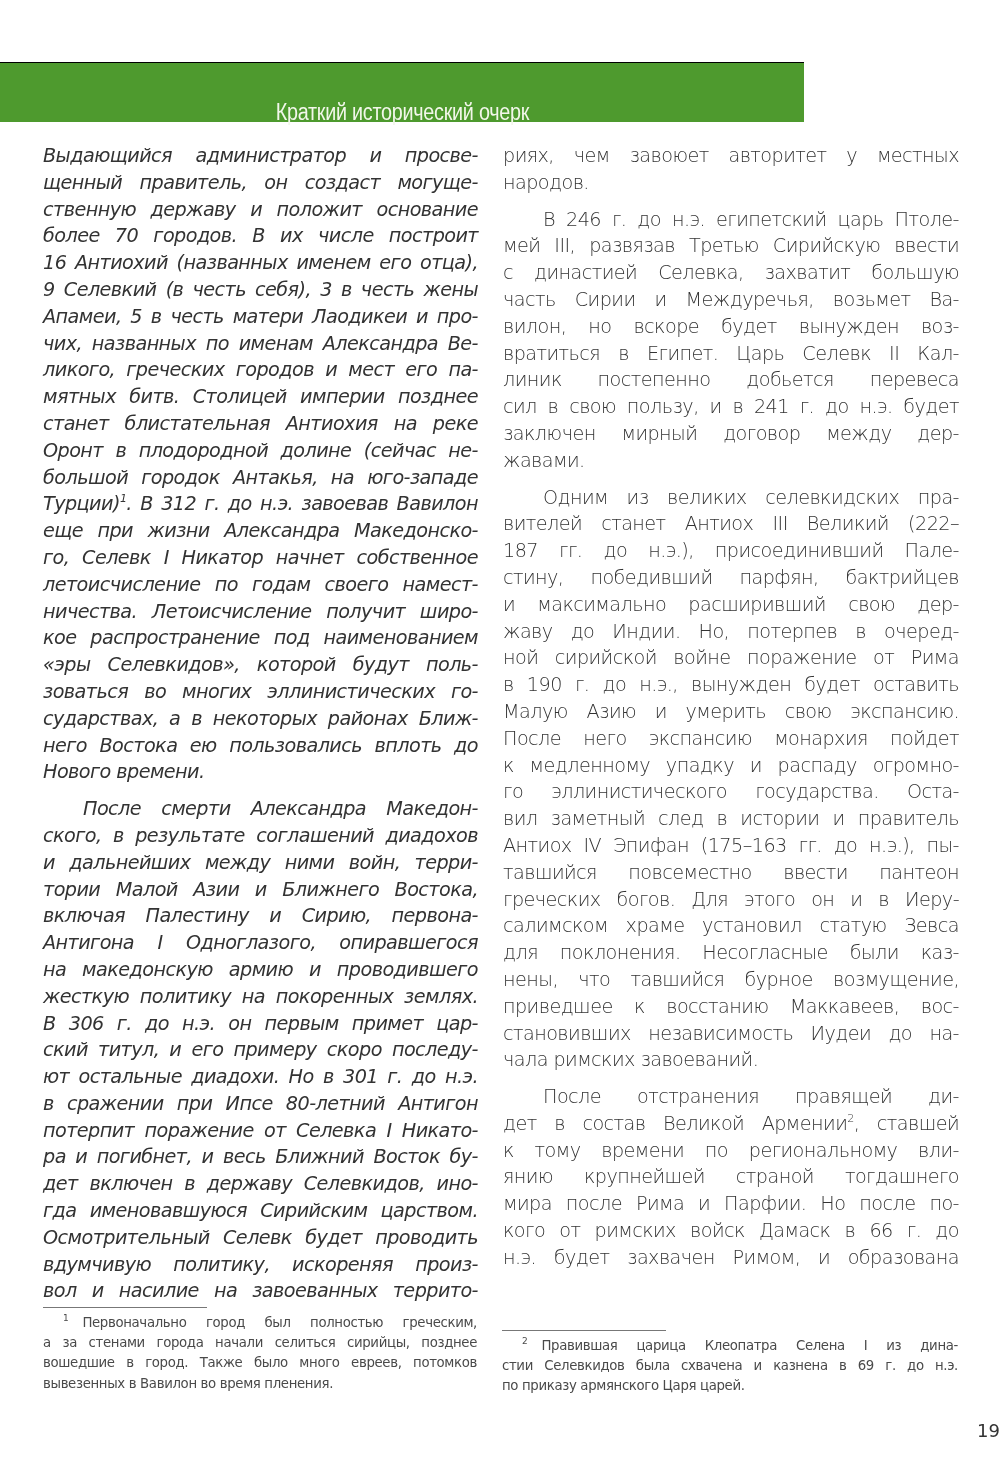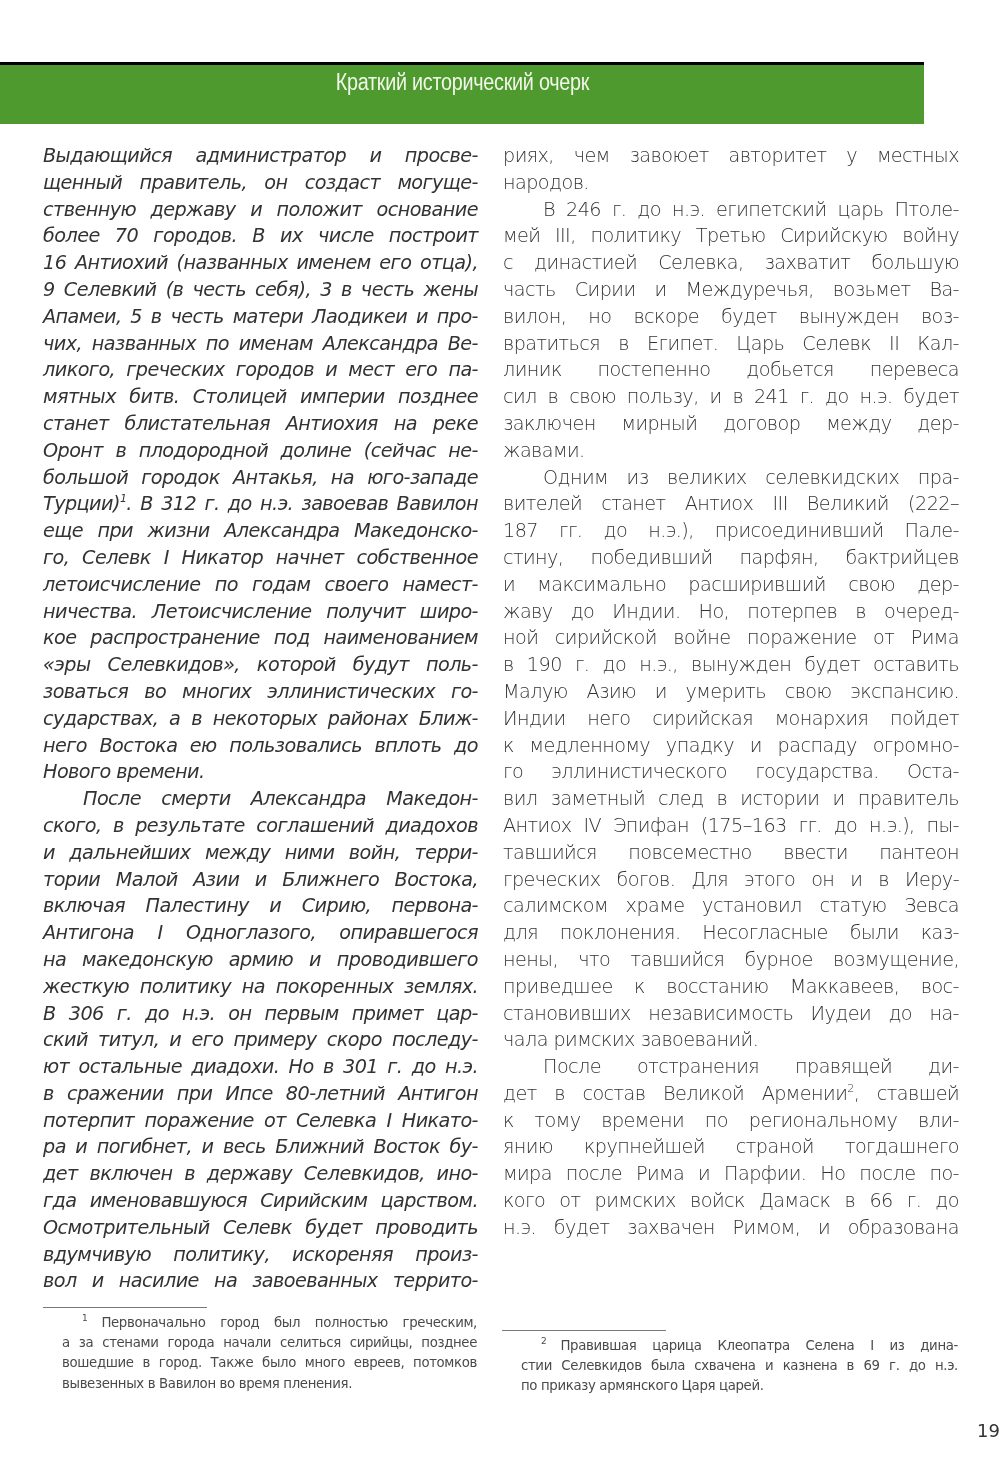--- a/index.html
+++ b/index.html
@@ -3,54 +3,54 @@
 <meta charset="utf-8">
 <style>
   html, body { margin: 0; padding: 0; }
   body {
     width: 1000px; height: 1479px; position: relative; overflow: hidden;
     background: #ffffff;
     font-family: "DejaVu Sans", "Liberation Sans", sans-serif;
     color: #2e2e2e;
   }
   .banner {
-    position: absolute; left: 0; top: 62px; width: 924px; height: 59px;
+    position: absolute; left: 0; top: 62px; width: 804px; height: 59px;
     background: #4e9a2e;
-    border-top: 3px solid #000000;
-    display: flex; align-items: flex-start; justify-content: center;
+    border-top: 1px solid #000000;
+    display: flex; align-items: flex-end; justify-content: center;
   }
   .banner-title {
     color: #f2f7ea; font-family: "Liberation Sans", sans-serif;
     font-size: 23px; font-weight: normal; letter-spacing: -0.3px;
     transform: scaleX(0.86); position: relative; top: 4px;
   }
   .col {
     position: absolute; top: 143px; width: 435px;
   }
   .col.left { left: 43px; font-style: italic; }
   .col.right { left: 503px; width: 456px; }
   .line {
     display: block; height: 26.8px; line-height: 26.8px;
     font-size: 19.2px; white-space: nowrap; text-align: justify;
     text-align-last: justify; letter-spacing: -0.55px;
     font-family: "DejaVu Sans", sans-serif; font-weight: 300;
     color: #333;
   }
   .line.last { text-align-last: left; }
-  .line.indent { padding-left: 40px; }
+  .line.indent { padding-left: 40px; margin-top: 10px; }
   sup { font-size: 11px; line-height: 0; vertical-align: 8px; }
   .fn-rule {
     position: absolute; height: 1px; background: #777; width: 164px;
   }
   .fn {
     position: absolute; font-size: 13.3px; line-height: 20.2px;
     color: #4a4a4a; letter-spacing: -0.35px;
     font-family: "DejaVu Sans", sans-serif;
   }
-  .fn .fl { display: block; white-space: nowrap; text-align: justify; text-align-last: justify; margin-left: 19px; }
+  .fn .fl { display: block; white-space: nowrap; text-align: justify; text-align-last: justify; }
   .fn .fl.last { text-align-last: left; }
   .fn .fl.indent { padding-left: 42px; }
   .fn sup { font-size: 9px; vertical-align: 6px; margin-left: -22px; margin-right: 14px; }
   .page-num {
     position: absolute; top: 1420px; left: 0; width: 1000px; text-align: right;
     font-size: 18px; color: #333; font-family: "DejaVu Sans", sans-serif;
   }
 </style>
 </head>
 <body>
@@ -102,39 +102,39 @@
   <span class="line">гда именовавшуюся Сирийским царством.</span>
   <span class="line">Осмотрительный Селевк будет проводить</span>
   <span class="line">вдумчивую политику, искореняя произ-</span>
   <span class="line">вол и насилие на завоеванных террито-</span>
 </div>
 
 <div class="col right">
   <span class="line">риях, чем завоюет авторитет у местных</span>
   <span class="line last">народов.</span>
   <span class="line indent">В 246 г. до н.э. египетский царь Птоле-</span>
-  <span class="line">мей III, политику Третью Сирийскую войну</span>
+  <span class="line">мей III, развязав Третью Сирийскую ввести</span>
   <span class="line">с династией Селевка, захватит большую</span>
   <span class="line">часть Сирии и Междуречья, возьмет Ва-</span>
   <span class="line">вилон, но вскоре будет вынужден воз-</span>
   <span class="line">вратиться в Египет. Царь Селевк II Кал-</span>
   <span class="line">линик постепенно добьется перевеса</span>
   <span class="line">сил в свою пользу, и в 241 г. до н.э. будет</span>
   <span class="line">заключен мирный договор между дер-</span>
   <span class="line last">жавами.</span>
   <span class="line indent">Одним из великих селевкидских пра-</span>
   <span class="line">вителей станет Антиох III Великий (222–</span>
   <span class="line">187 гг. до н.э.), присоединивший Пале-</span>
   <span class="line">стину, победивший парфян, бактрийцев</span>
   <span class="line">и максимально расширивший свою дер-</span>
   <span class="line">жаву до Индии. Но, потерпев в очеред-</span>
   <span class="line">ной сирийской войне поражение от Рима</span>
   <span class="line">в 190 г. до н.э., вынужден будет оставить</span>
   <span class="line">Малую Азию и умерить свою экспансию.</span>
-  <span class="line">Индии него сирийская монархия пойдет</span>
+  <span class="line">После него экспансию монархия пойдет</span>
   <span class="line">к медленному упадку и распаду огромно-</span>
   <span class="line">го эллинистического государства. Оста-</span>
   <span class="line">вил заметный след в истории и правитель</span>
   <span class="line">Антиох IV Эпифан (175–163 гг. до н.э.), пы-</span>
   <span class="line">тавшийся повсеместно ввести пантеон</span>
   <span class="line">греческих богов. Для этого он и в Иеру-</span>
   <span class="line">салимском храме установил статую Зевса</span>
   <span class="line">для поклонения. Несогласные были каз-</span>
   <span class="line">нены, что тавшийся бурное возмущение,</span>
   <span class="line">приведшее к восстанию Маккавеев, вос-</span>

